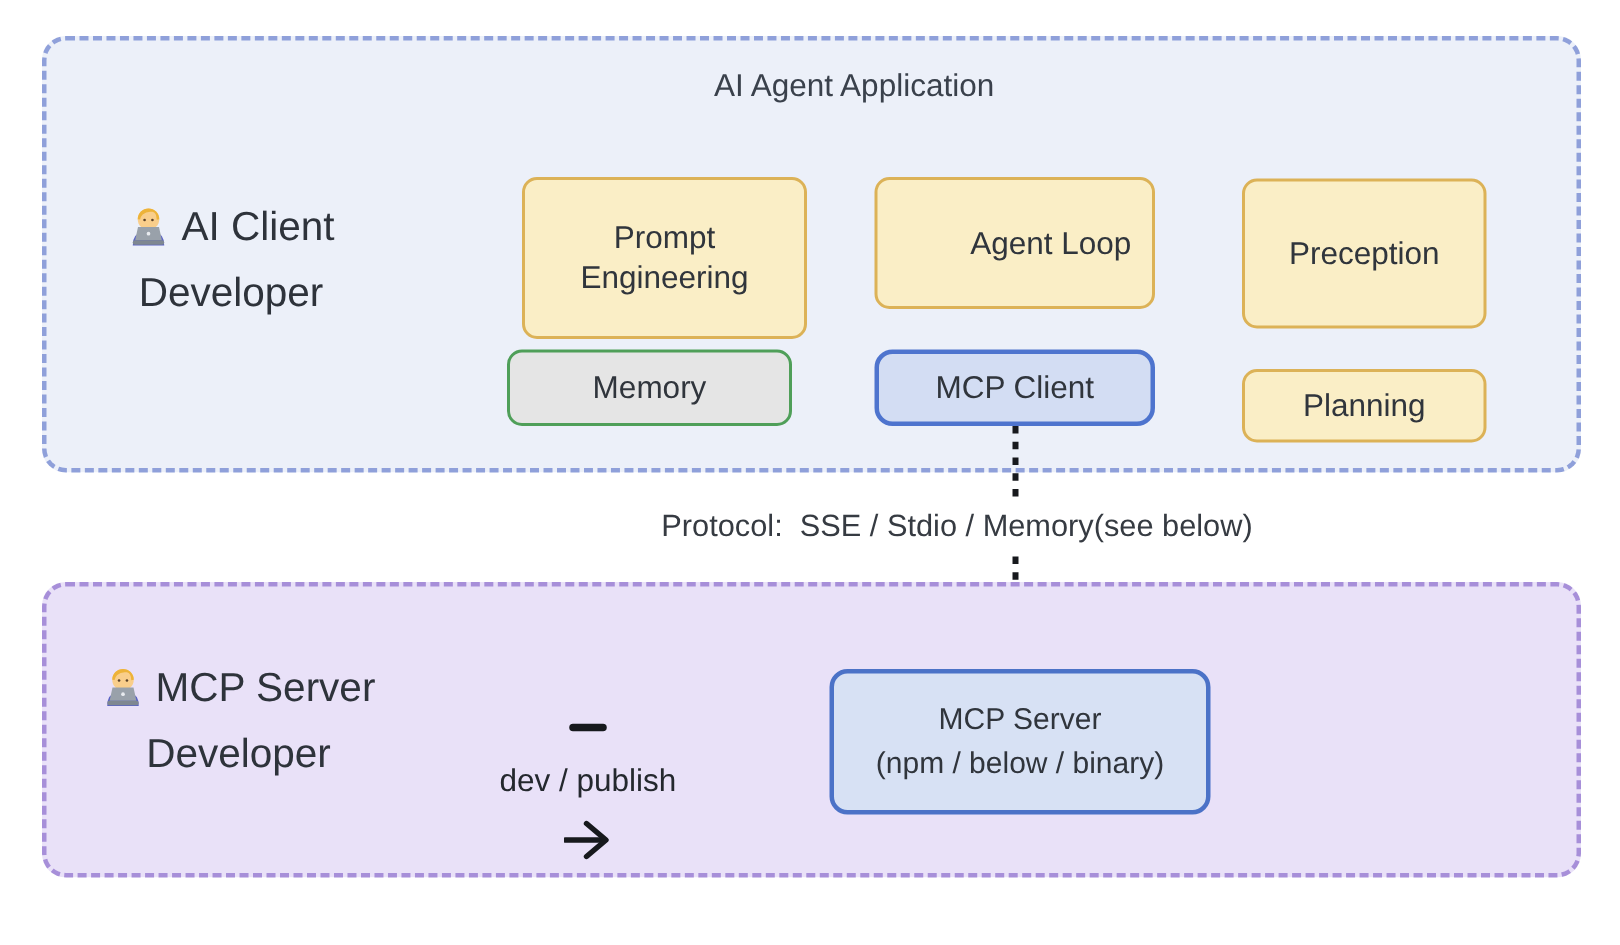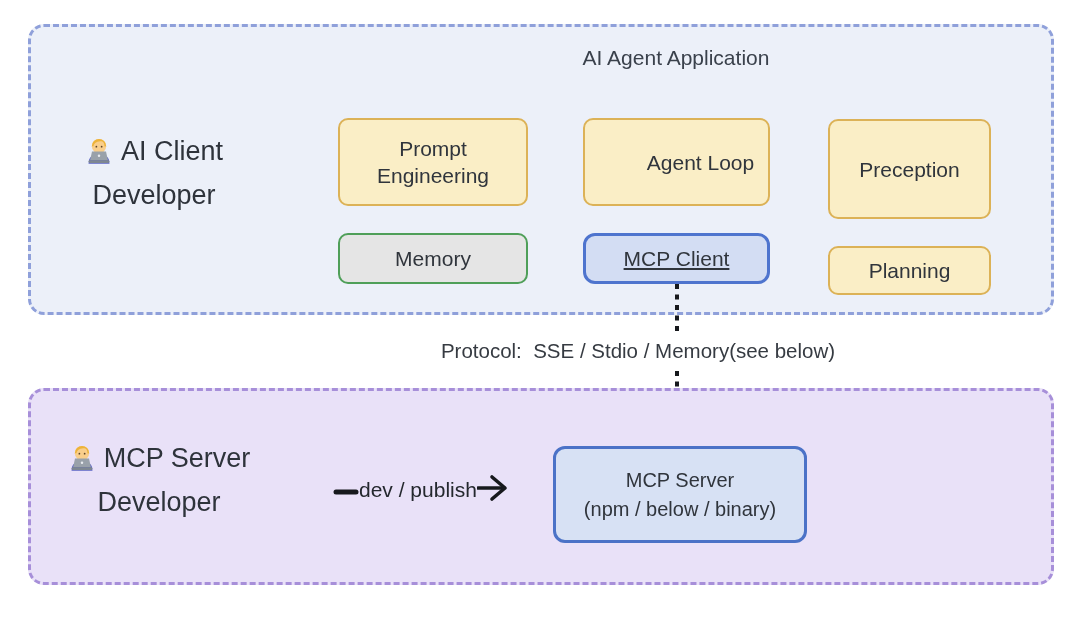--- a/index.html
+++ b/index.html
@@ -23,21 +23,21 @@
   #server-panel {
     left: 28px; top: 388px; width: 1026px; height: 197px;
     background: #E9E1F8;
     border: 3px dashed #A78FD9;
     border-radius: 16px;
   }
 
   
   #app-title {
     position: absolute; left: 476px; top: 46px; width: 400px;
-    text-align: center; font-size: 21px; color: #3A414C;
+    text-align: left; font-size: 21px; color: #3A414C;
   }
   .dev-label {
     position: absolute; width: 228px;
     text-align: center; font-size: 27px; line-height: 40px; color: #2E333B;
   }
   #agent-dev-label { left: 40px; top: 131px; }
   #server-dev-label { left: 45px; top: 438px; }
   .dev-label .emoji { display: inline-block; vertical-align: -4px; margin-right: 8px; }
   .dev-line { display: block; }
 
@@ -45,23 +45,23 @@
   .box {
     position: absolute;
     display: flex; flex-direction: column;
     align-items: center; justify-content: center;
     text-align: center;
     font-size: 21px; line-height: 27px; color: #30353C;
     border-radius: 10px;
   }
   .yellow { background: #FAEEC6; border: 2.5px solid #DCB257; }
   .green  { background: #e5e5e5; border: 2.5px solid #4F9F59; }
-  .blue   { background: #D3DDF3; border: 3px solid #4E74CE; border-radius: 12px; text-decoration: underline; }
+  .blue   { background: #D3DDF3; border: 3px solid #4E74CE; border-radius: 12px; }
 
-  #box-prompt     { left: 338px; top: 118px; width: 190px; height: 88px; }
+  #box-prompt     { left: 348px; top: 118px; width: 190px; height: 108px; }
   #box-agent-loop { left: 583px; top: 118px; width: 187px; height: 88px; padding-left: 48px; }
   #box-preception { left: 828px; top: 119px; width: 163px; height: 100px; }
   #box-memory     { left: 338px; top: 233px; width: 190px; height: 51px; }
   #box-mcp-client { left: 583px; top: 233px; width: 187px; height: 51px; }
   #box-planning   { left: 828px; top: 234px; width: 163px; height: 49px; margin-top: 12px; }
 
   #box-mcp-server {
     position: absolute; left: 553px; top: 446px; width: 254px; height: 97px;
     display: flex; flex-direction: column; align-items: center; justify-content: center;
     background: #D7E1F4; border: 3px solid #4B72C7; border-radius: 12px;
@@ -70,22 +70,22 @@
 
   
   #protocol-label {
     position: absolute; left: 438px; top: 339px; width: 400px;
     text-align: center; font-size: 20.5px; color: #363B42;
     white-space: pre;
   }
   #down-arrow { position: absolute; left: 659px; top: 283px; }
   #dev-publish-row {
     position: absolute; left: 333px; top: 472px; height: 36px;
-    display: flex; align-items: center; 
-    font-size: 21px; color: #24282E;
+    display: flex; align-items: center; gap: 13px;
+    font-size: 21px; color: #24282E; flex-direction: column;
   }
 </style>
 </head>
 <body>
 
 <div class="panel" id="agent-panel"></div>
 
 <div id="app-title">AI Agent Application</div>
 
 <div class="dev-label" id="agent-dev-label">

